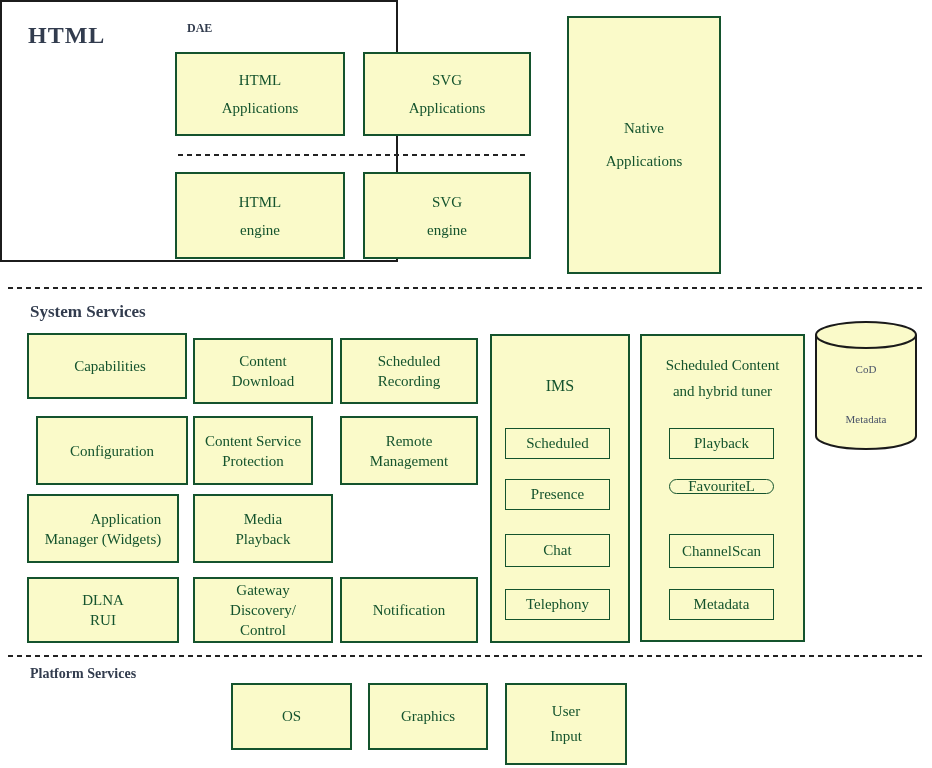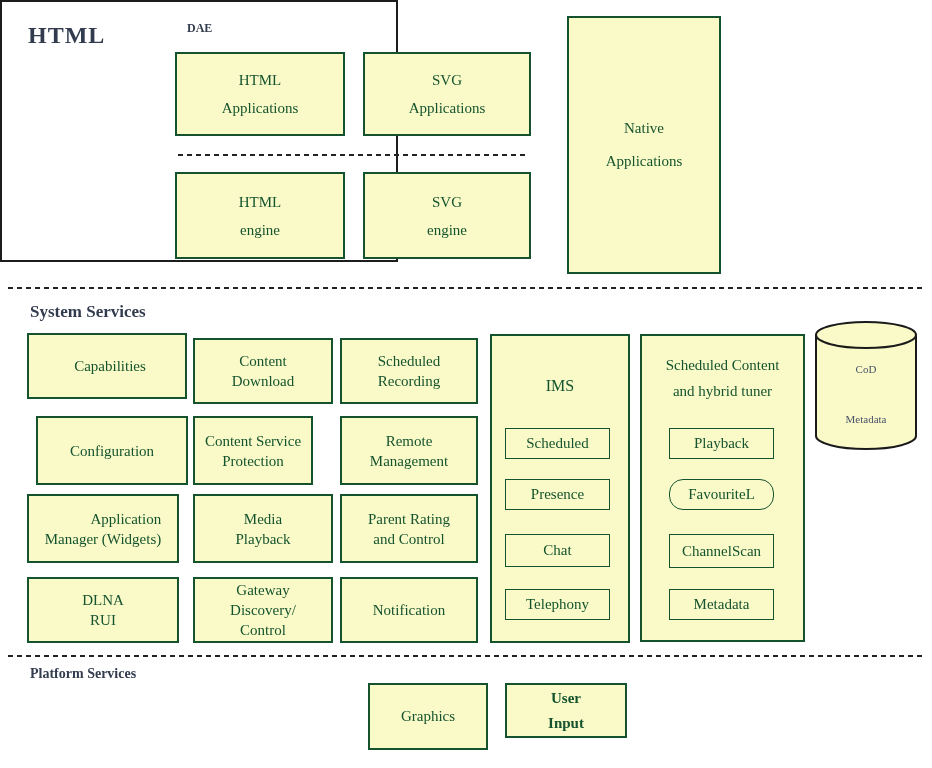--- a/index.html
+++ b/index.html
@@ -56,35 +56,35 @@
   #ims{left:490px;top:334px;width:140px;height:309px;display:block;}
   #ims-label{position:absolute;left:0;top:40px;width:100%;text-align:center;font-size:16px;}
   #sched{left:640px;top:334px;width:165px;height:308px;display:block;}
   #sched-label{position:absolute;left:0;top:16px;width:100%;text-align:center;font-size:15px;line-height:26px;white-space:pre-line;}
   .sub{border-width:1.5px;line-height:17px;}
   #ims-0{left:13px;top:92px;width:105px;height:31px;}
   #ims-1{left:13px;top:143px;width:105px;height:31px;}
   #ims-2{left:13px;top:198px;width:105px;height:33px;}
   #ims-3{left:13px;top:253px;width:105px;height:31px;}
   #sc-0{left:27px;top:92px;width:105px;height:31px;}
-  #sc-1{left:27px;top:143px;width:105px;height:31px;border-radius:14px;}
+  #sc-1{left:27px;top:143px;width:105px;height:15px;border-radius:14px;}
   #sc-2{left:27px;top:198px;width:105px;height:34px;}
   #sc-3{left:27px;top:253px;width:105px;height:31px;}
   
   #cod{position:absolute;left:810px;top:316px;width:112px;height:142px;}
   #cod svg{position:absolute;left:0;top:0;}
   #cod-label{
     position:absolute;inset:0;display:flex;align-items:center;justify-content:center;
     text-align:center;white-space:pre-line;font-size:11px;line-height:50px;padding-top:14px;
   }
   
   .bottom{line-height:25px;}
   #p-os{left:231px;top:683px;width:121px;height:67px;}
   #p-gfx{left:368px;top:683px;width:120px;height:67px;}
-  #p-ui{left:505px;top:683px;width:122px;height:55px;font-weight:bold;}
+  #p-ui{left:505px;top:683px;width:122px;height:82px;}
 </style>
 </head>
 <body>
 
 <div class="canvas">
 
   <div id="oitf-title" class="heading">HTML</div>
 
   <div id="dae"></div>
   <div id="dae-label" class="heading">DAE</div>
@@ -111,22 +111,20 @@
 Recording</div>
   <div id="g3" class="box">Configuration</div>
   <div id="g4" class="box">Content Service
 Protection</div>
   <div id="g5" class="box">Remote
 Management</div>
   <div id="g6" class="box">Application
 Manager (Widgets)</div>
   <div id="g7" class="box">Media
 Playback</div>
-  <div id="g8" class="box">Parent Rating
-and Control</div>
   <div id="g9" class="box">DLNA
 RUI</div>
   <div id="g10" class="box">Gateway
 Discovery/
 Control</div>
   <div id="g11" class="box">Notification</div>
 
   <div id="ims" class="box">
     <div id="ims-label">IMS</div>
     <div id="ims-0" class="box sub">Scheduled</div>
@@ -148,17 +146,18 @@
     <svg width="112" height="142" viewBox="0 0 112 142">
       <path d="M6 19 L6 120 A50 13 0 0 0 106 120 L106 19" fill="#FAFAC9" stroke="#1A1A1A" stroke-width="2"></path>
       <ellipse cx="56" cy="19" rx="50" ry="13" fill="#FAFAC9" stroke="#1A1A1A" stroke-width="2"></ellipse>
     </svg>
     <div id="cod-label">CoD
 Metadata</div>
   </div>
 
   <div id="sep-bottom" class="dashed"></div>
   <div id="plat-label" class="heading">Platform Services</div>
+  <div id="p-os" class="box bottom">OS</div>
   <div id="p-gfx" class="box bottom">Graphics</div>
   <div id="p-ui" class="box bottom">User
 Input</div>
 
 </div>
 
 </body></html>

